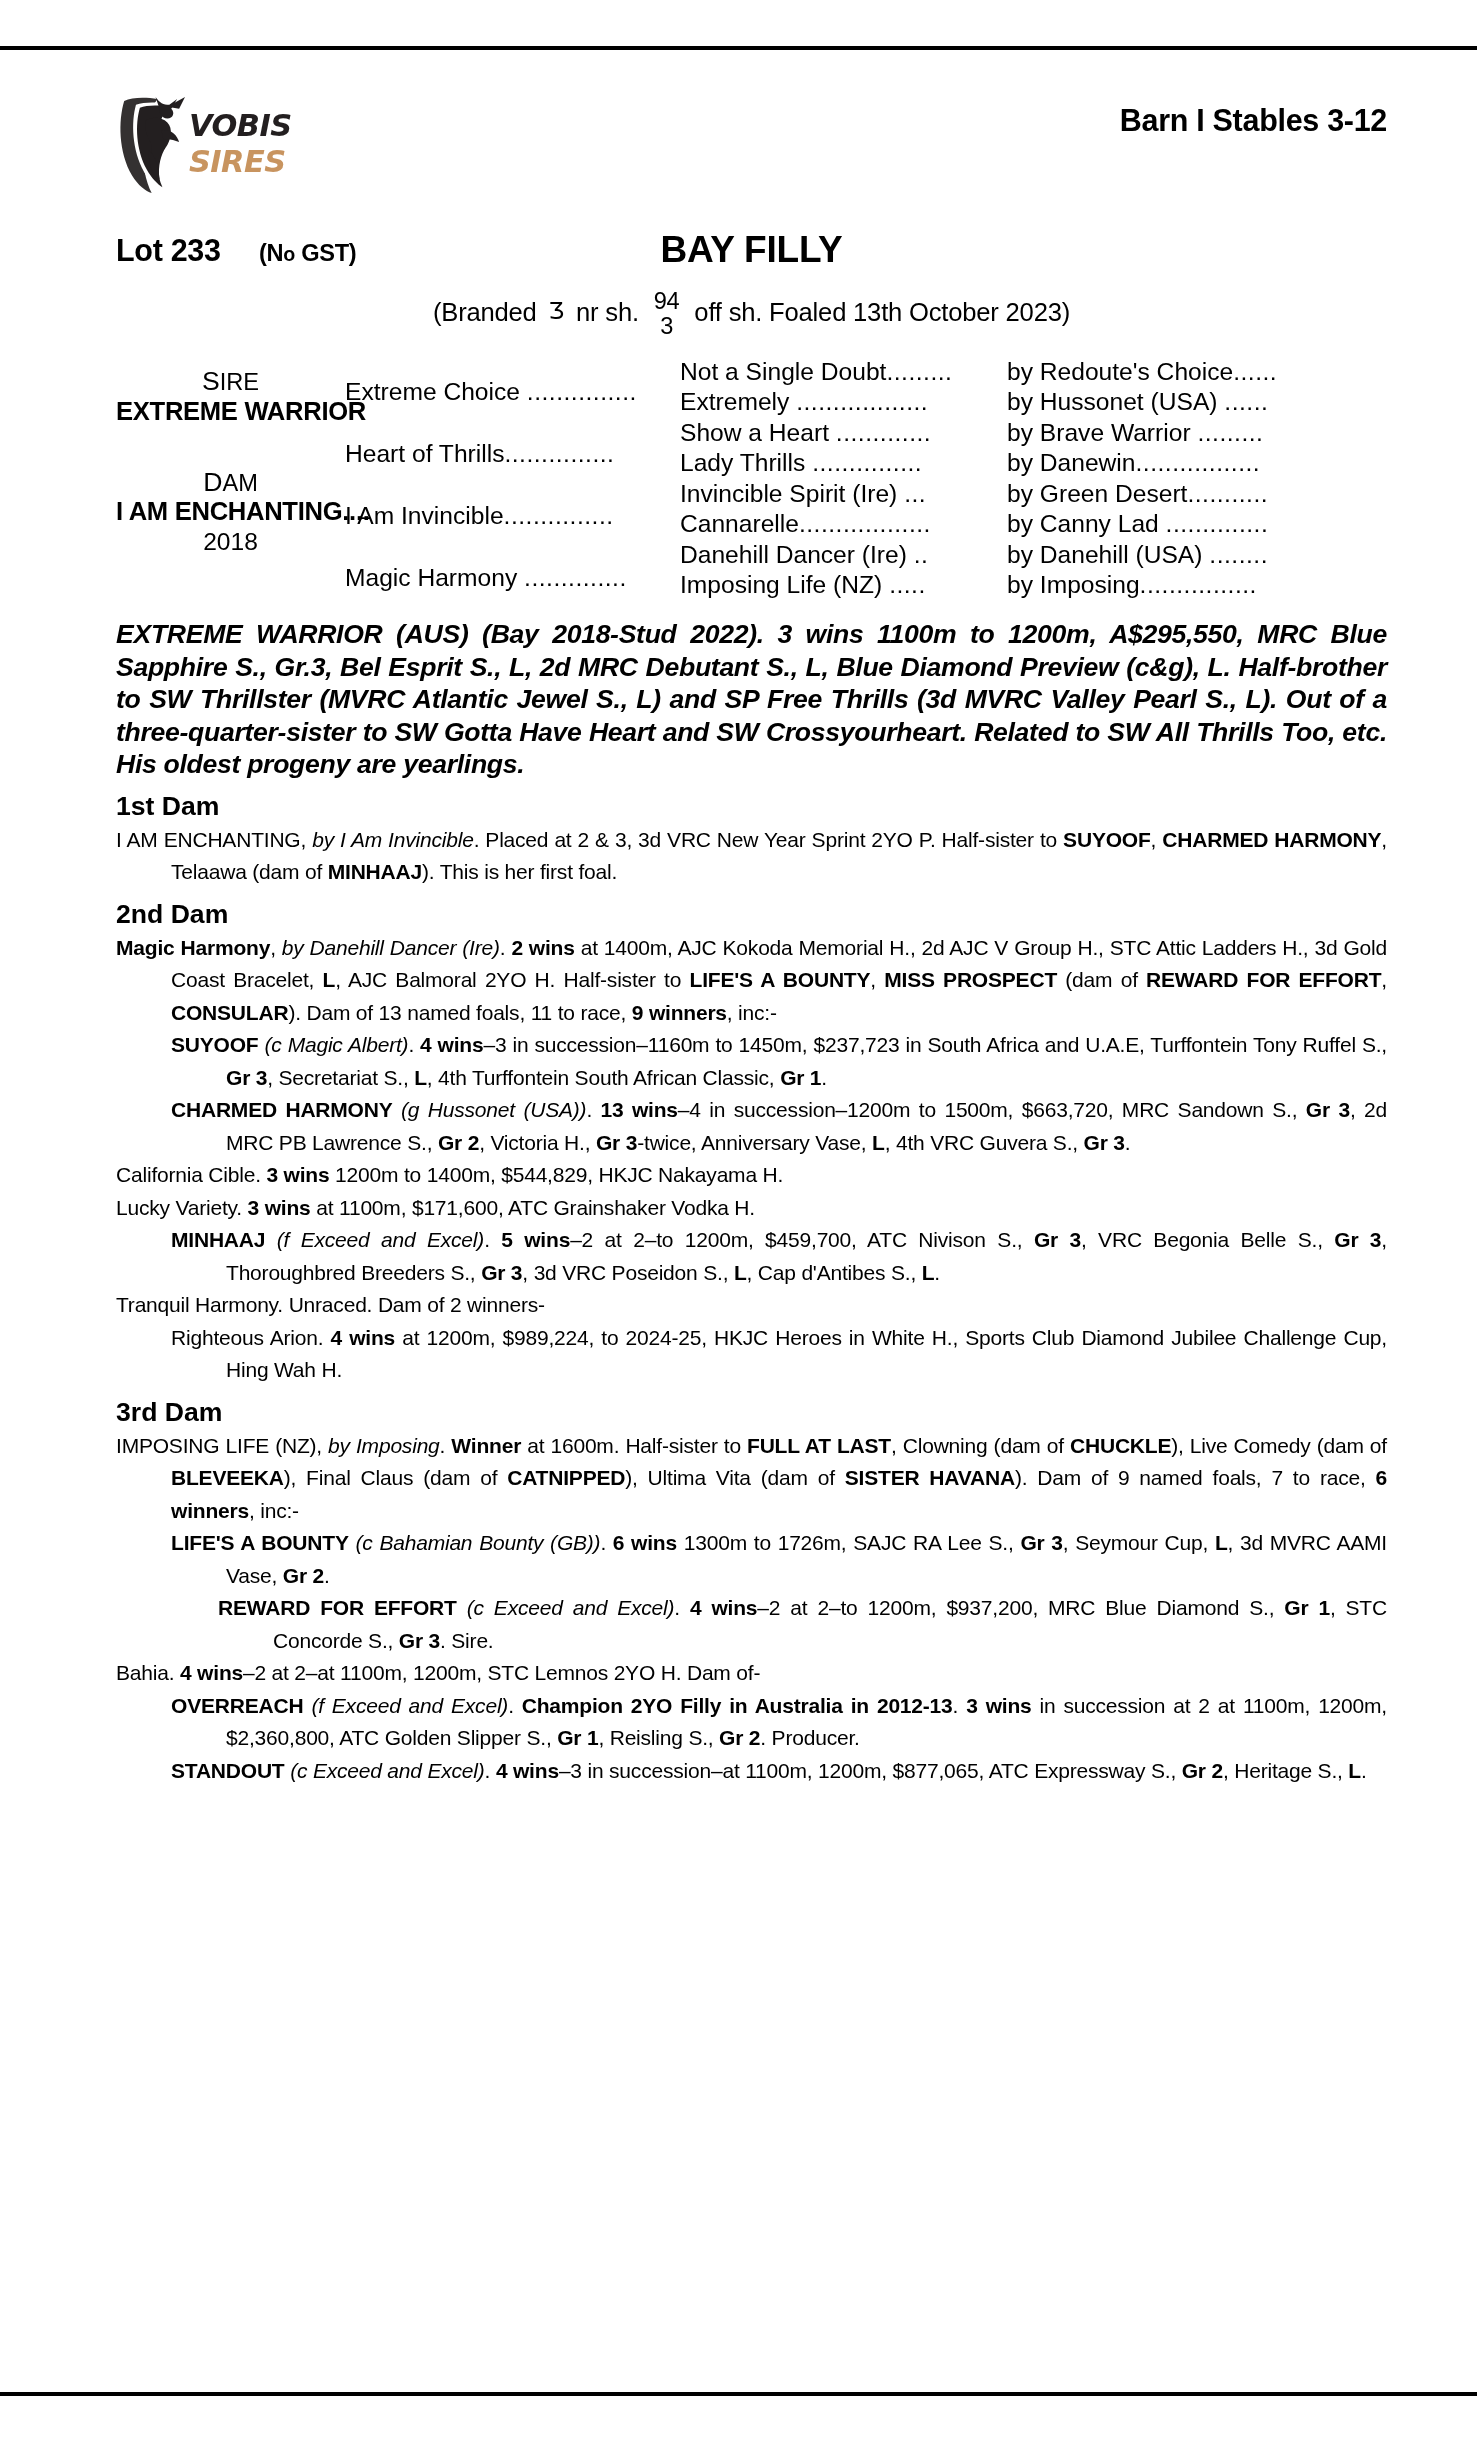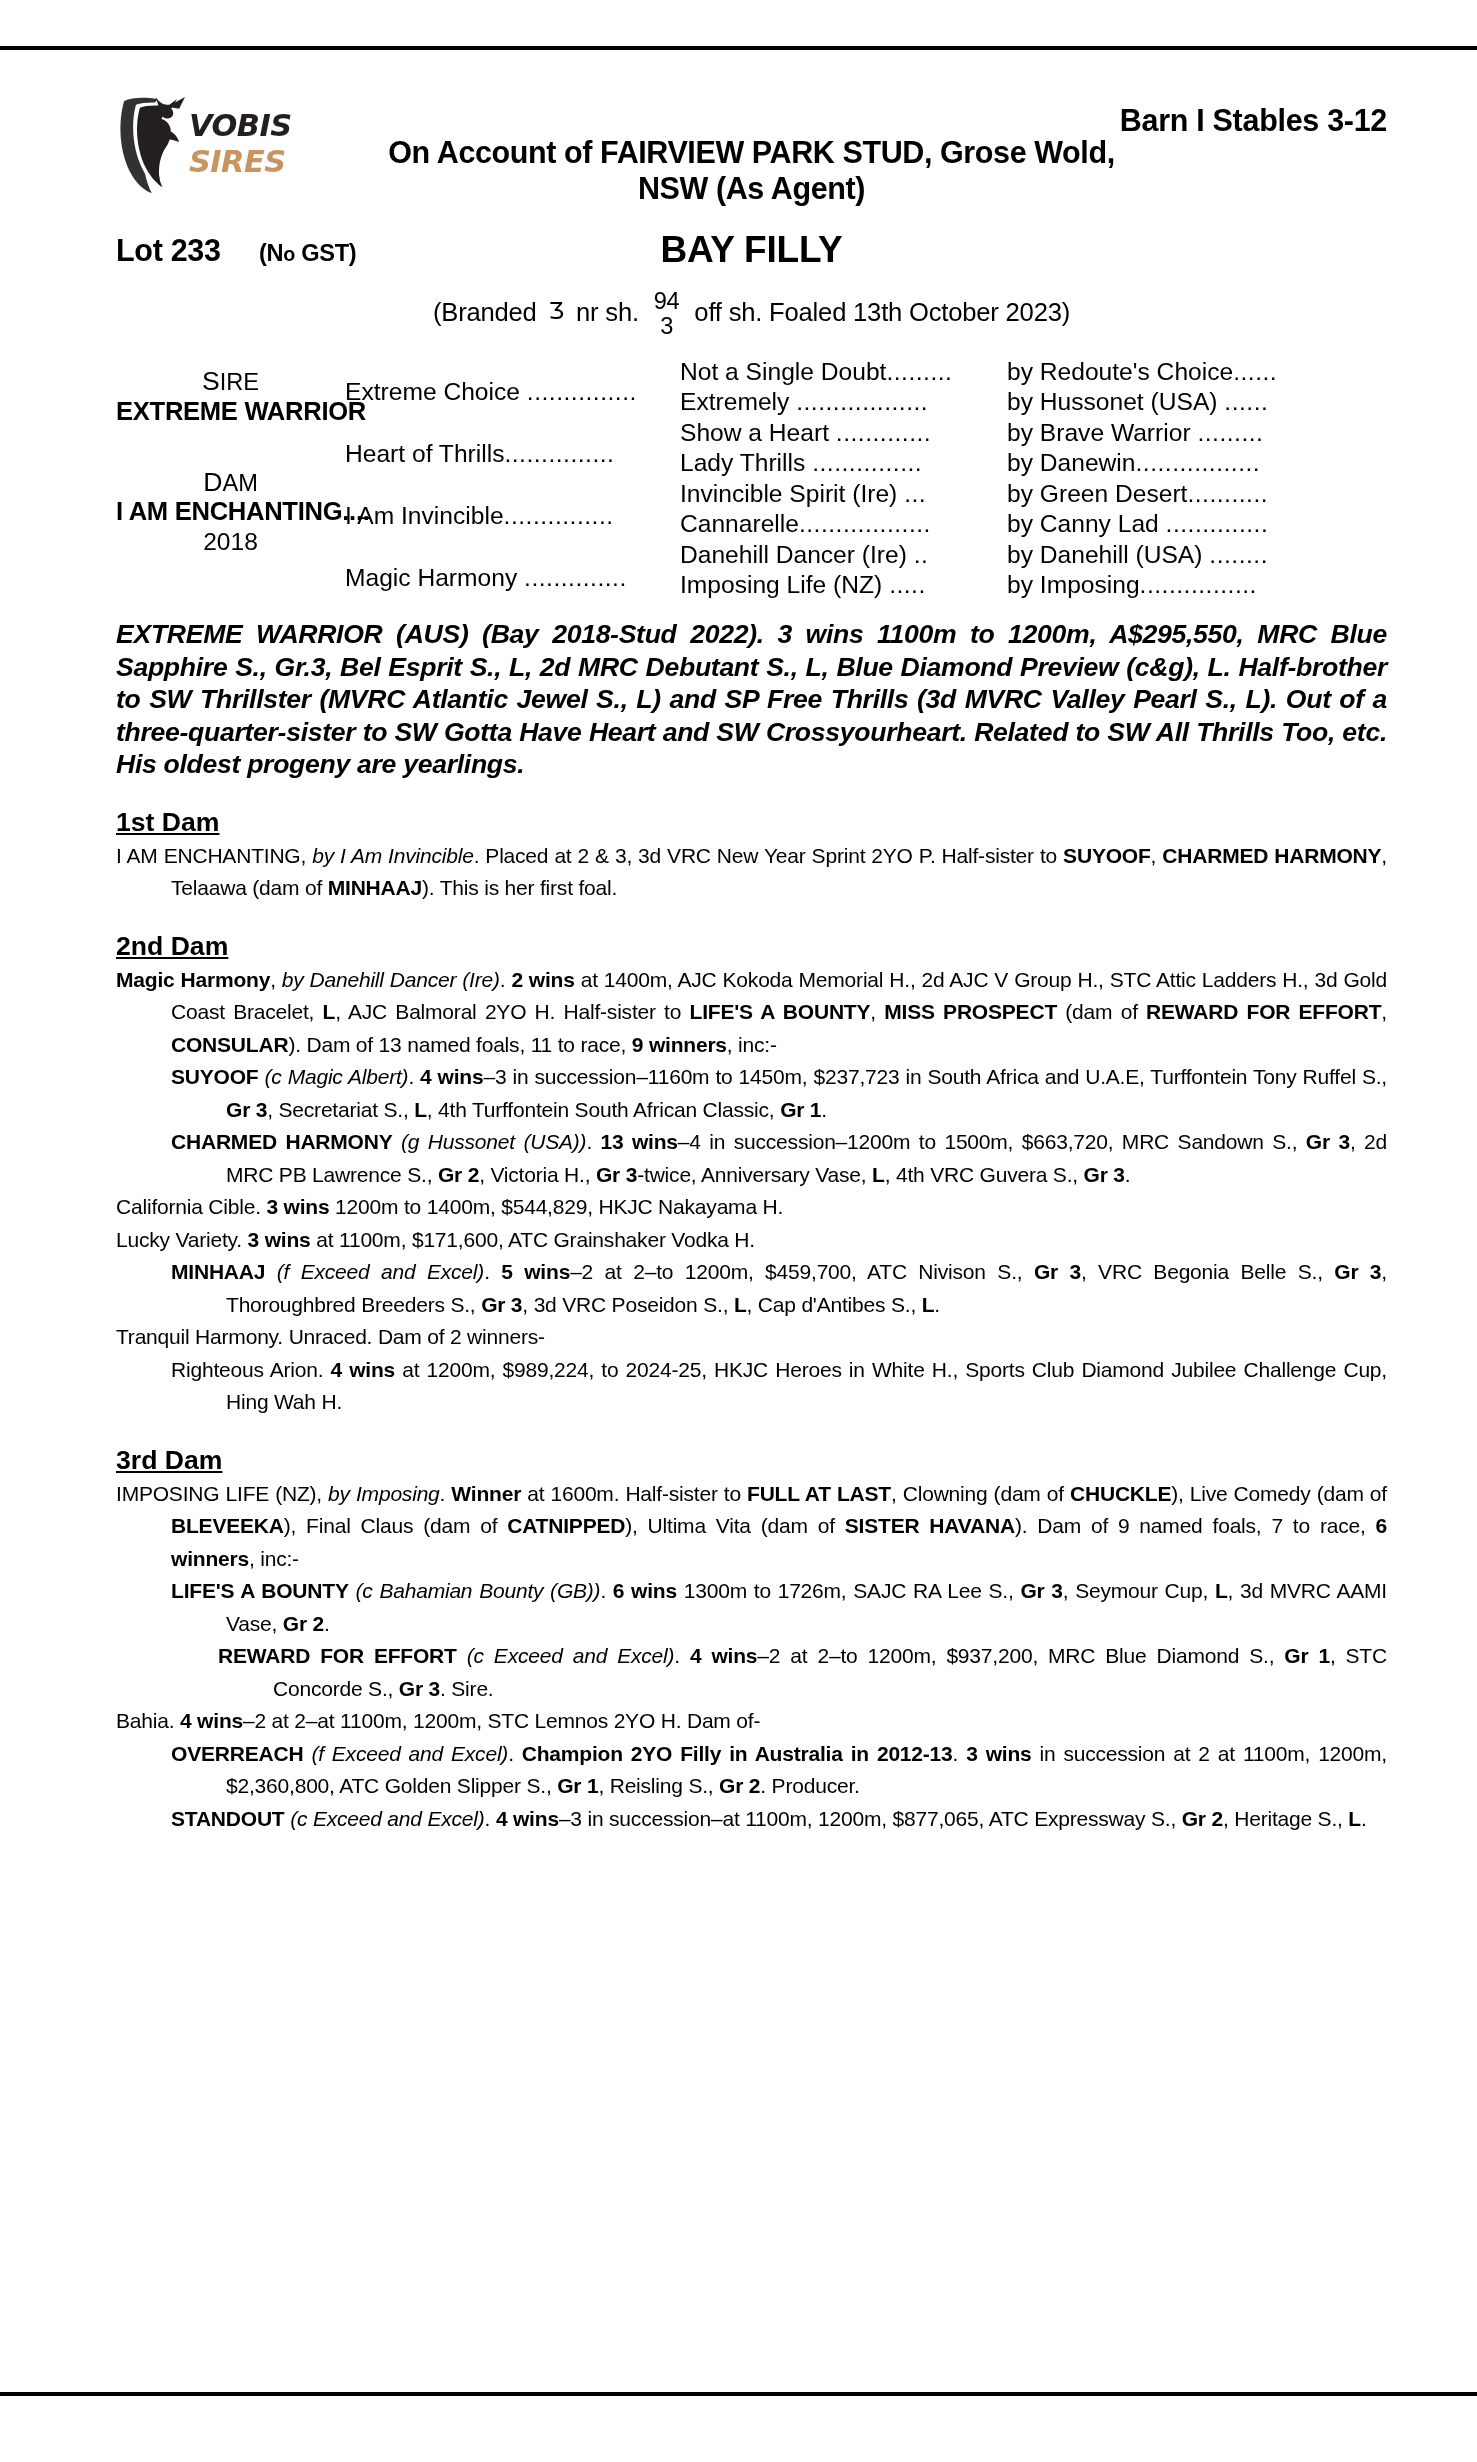--- a/index.html
+++ b/index.html
@@ -199,23 +199,22 @@
     font-size: 26.6px;
     line-height: 32.5px;
     text-align: justify;
     letter-spacing: -0.3px;
   }
 
   
   .damhead {
     font-weight: bold;
     font-size: 26.6px;
-    margin-top: 26px;
+    margin-top: 10px;
     margin-bottom: 2px;
-    text-decoration: underline;
   }
   .entry {
     font-size: 21px;
     line-height: 32.5px;
     text-align: justify;
     text-align-last: left;
     letter-spacing: -0.2px;
   }
   .lvl0 { margin-left: 0px; text-indent: 0px; padding-left: 55px; text-indent: -55px; }
   .lvl1 { margin-left: 55px; text-indent: 0px; padding-left: 55px; text-indent: -55px; }
@@ -249,24 +248,20 @@
             <text x="74" y="42" letter-spacing="-0.5">VOBIS</text>
           </g>
           <g fill="#c8945f" font-family="DejaVu Sans, sans-serif" font-weight="bold" font-size="31" font-style="italic">
             <text x="74" y="78" letter-spacing="-0.5">SIRES</text>
           </g>
         </svg>
       </div>
 
       <div class="barn">Barn I Stables 3-12</div>
 
-      <div class="account">
-        <span>On Account of FAIRVIEW PARK STUD, Grose Wold,</span>
-        <span class="ln2">NSW (As Agent)</span>
-      </div>
     </div>
 
     <div class="titlerow">
       <div class="lot">
         <span>Lot 233</span><span class="gst"> (N<span class="sc">o</span> GST)</span>
       </div>
       <div class="sexcolour">BAY FILLY</div>
     </div>
 
     <div class="branded">

